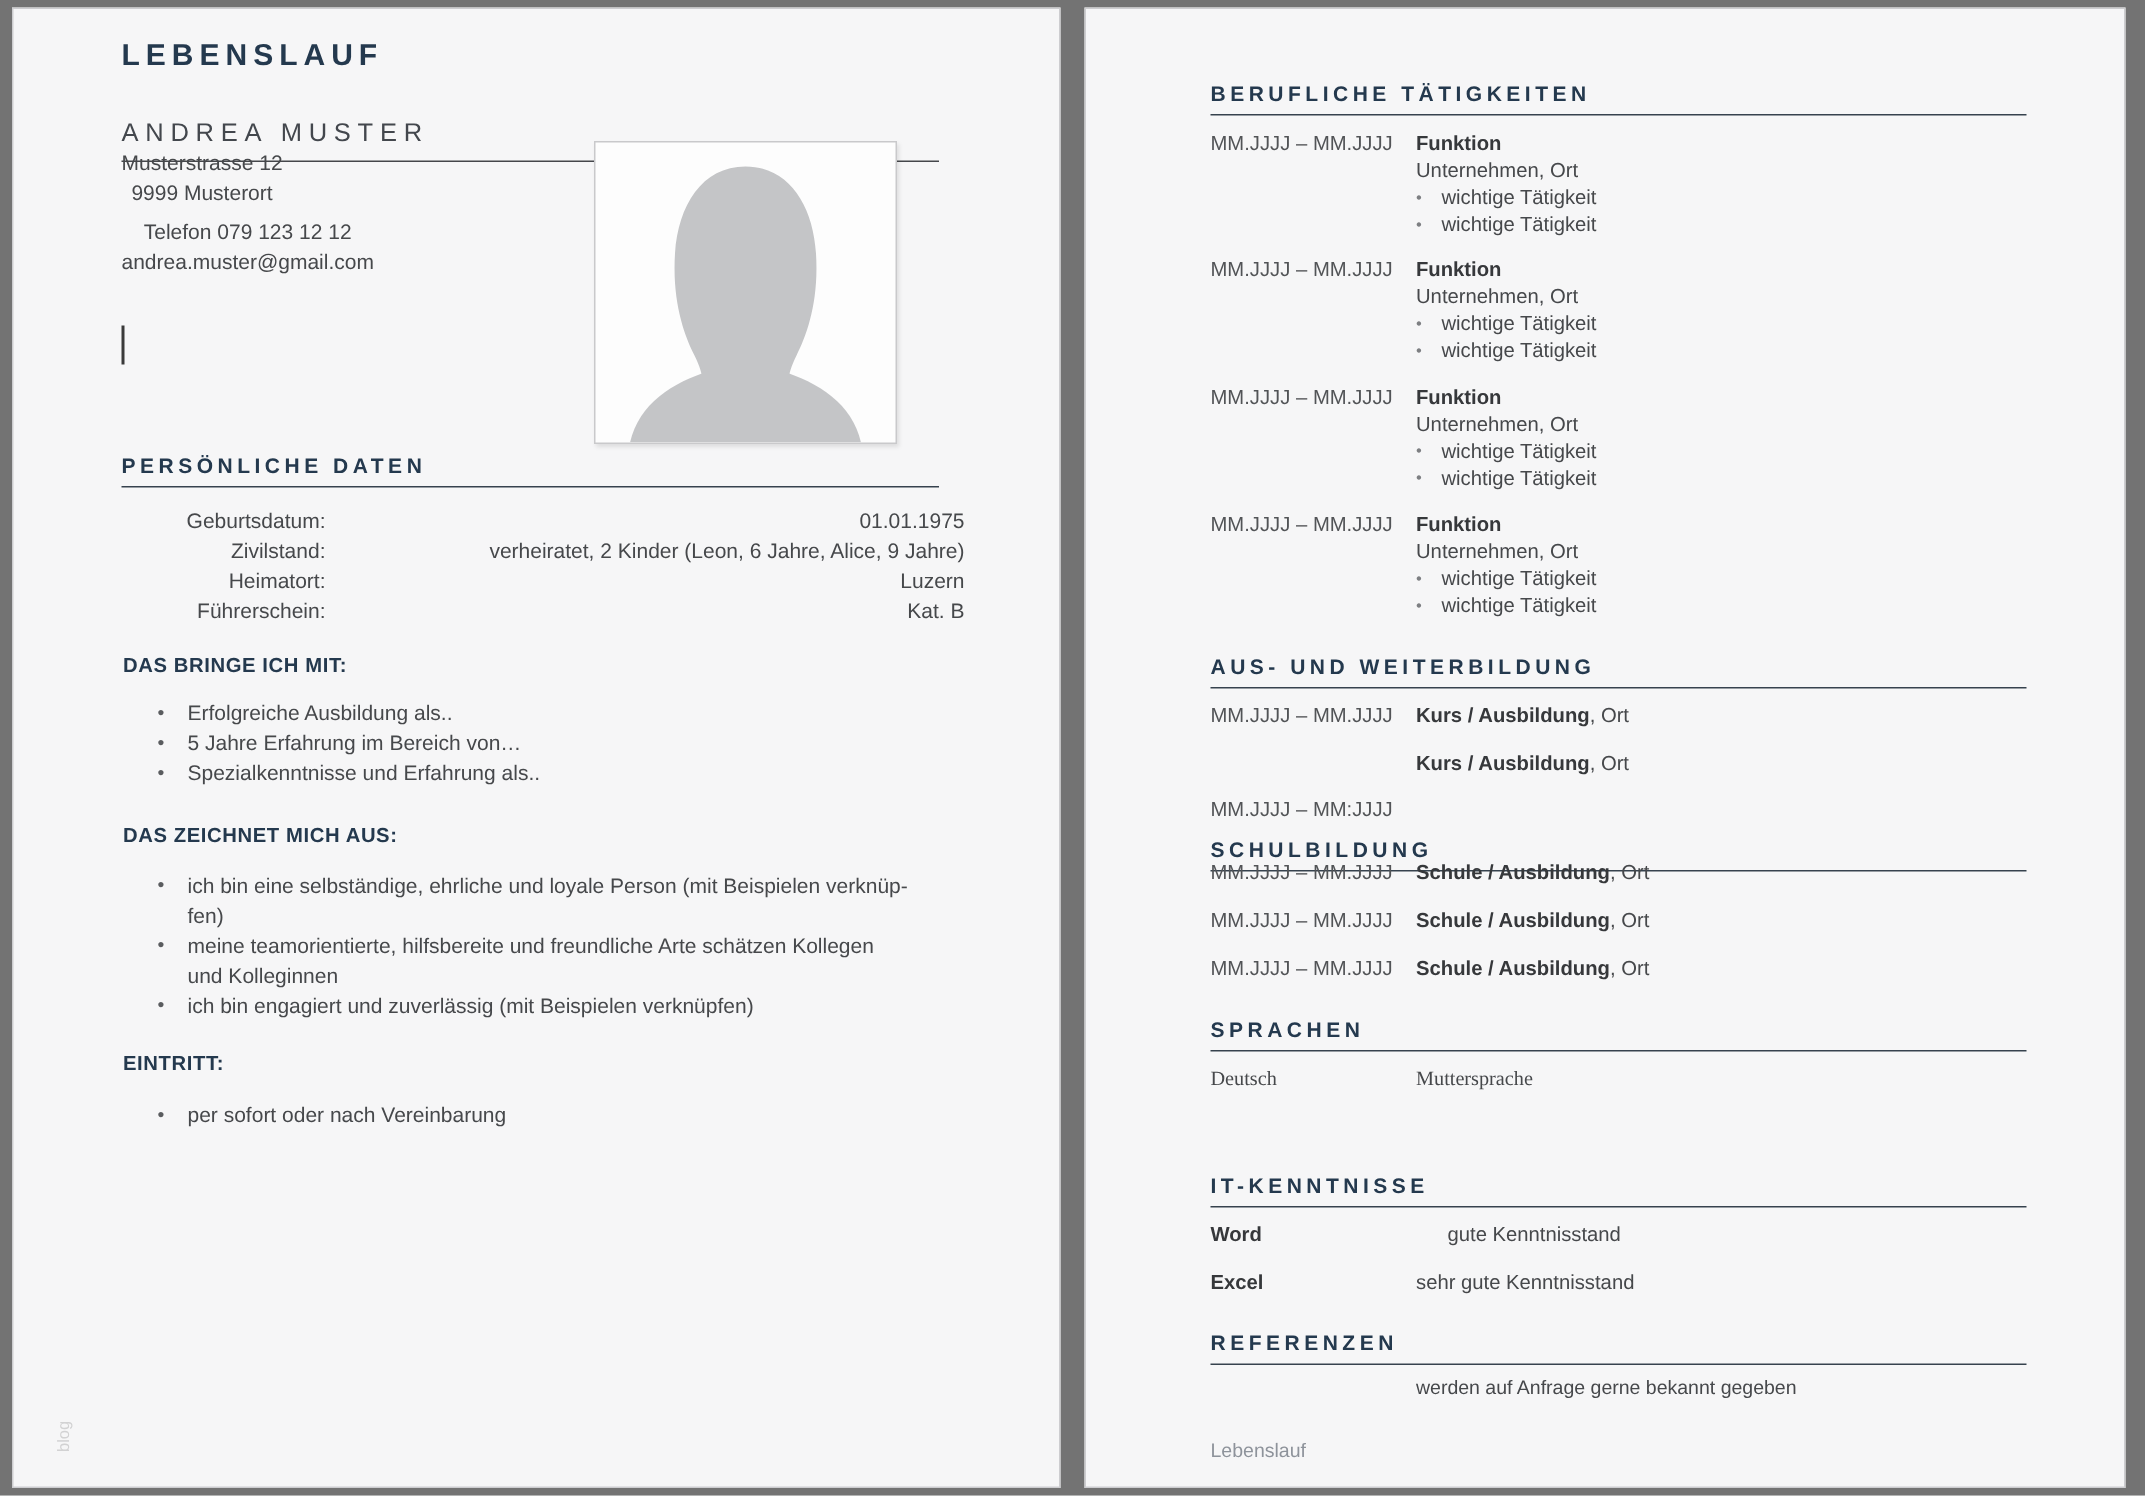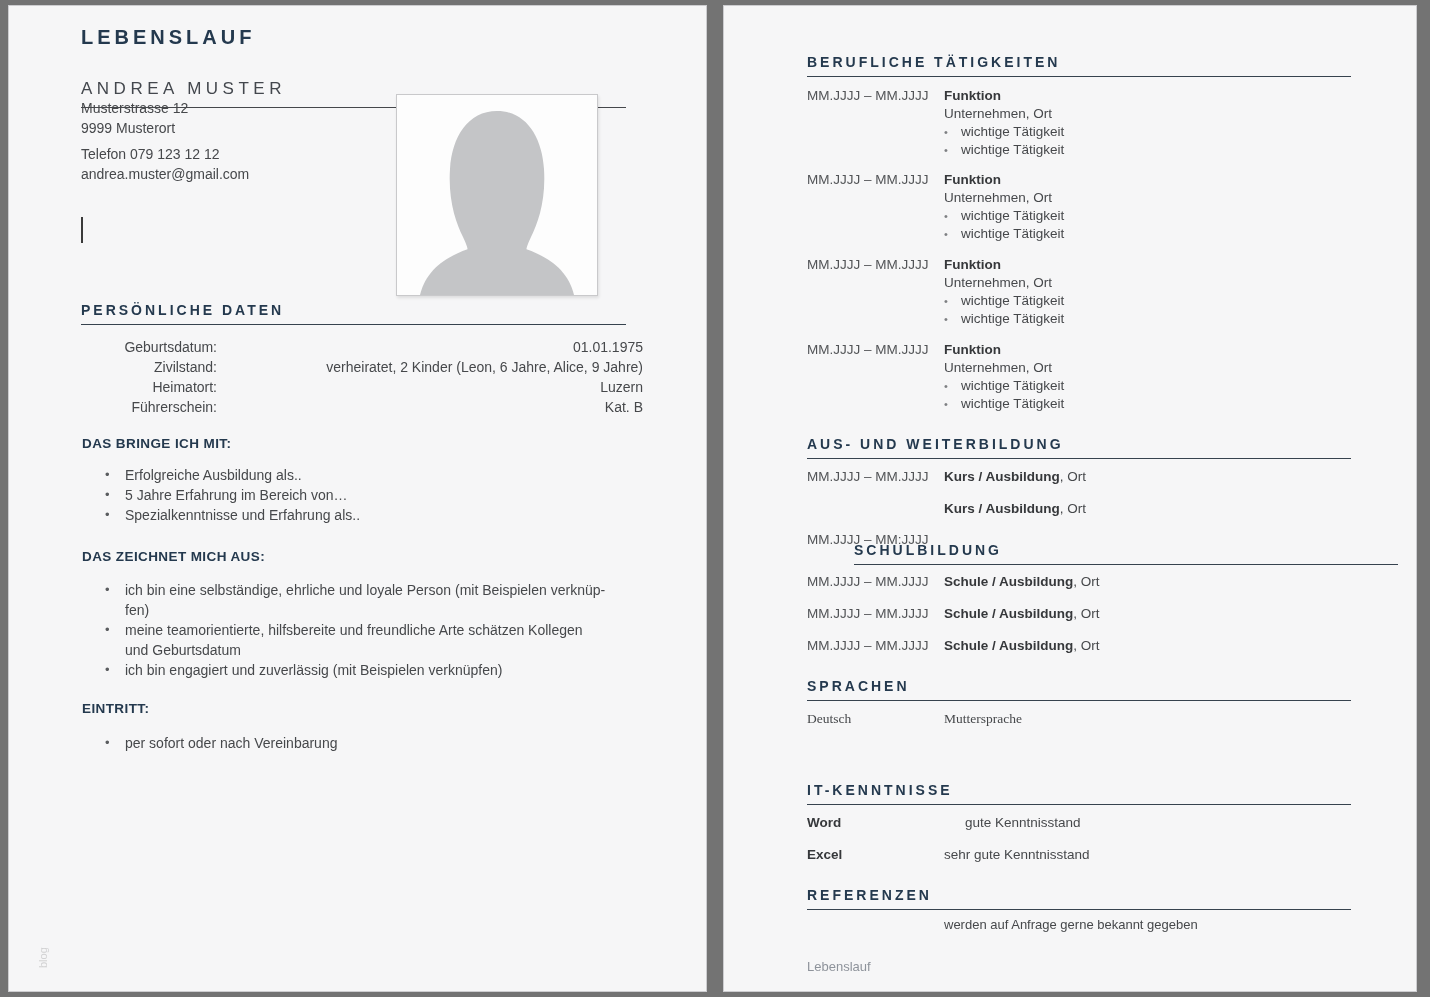--- a/index.html
+++ b/index.html
@@ -20,21 +20,21 @@
   .abs { position:absolute; }
 
   .doc-title {
     font-size:20px; font-weight:bold; letter-spacing:4px;
     color:#24394e;
   }
   .name {
     font-size:17px; letter-spacing:4.5px; color:#43474d;
     padding-bottom:8px; border-bottom:1.5px solid #45474b;
   }
-  .body-line { font-size:14px; line-height:20px; color:#46484b; }
+  .body-line { font-size:14px; line-height:20px; color:#46484b;text-align:center; }
 
   .sec-head {
     font-size:14px; font-weight:bold; letter-spacing:3px;
     color:#24394e; padding-bottom:6px;
     border-bottom:1.5px solid #36424e;
   }
   .subhead {
     font-size:13.5px; font-weight:bold; letter-spacing:0.4px;
     color:#24394e;
   }
@@ -146,21 +146,21 @@
     <div class="abs subhead" style="left:73px; top:543px;">DAS ZEICHNET MICH AUS:</div>
     <div class="abs" style="left:96px; top:574px; width:555px;">
       <div class="bullet-row">
         <span class="dot">•</span>
         <span class="btext">ich bin eine selbständige, ehrliche und loyale Person (mit Beispielen verknüp-
 fen)</span>
       </div>
       <div class="bullet-row">
         <span class="dot">•</span>
         <span class="btext">meine teamorientierte, hilfsbereite und freundliche Arte schätzen Kollegen
-und Geburtsdatum</span>
+und Kolleginnen</span>
       </div>
       <div class="bullet-row">
         <span class="dot">•</span>
         <span class="btext">ich bin engagiert und zuverlässig (mit Beispielen verknüpfen)</span>
       </div>
     </div>
 
     <div class="abs subhead" style="left:73px; top:695px;">EINTRITT:</div>
     <div class="abs" style="left:96px; top:727px; width:545px;">
       <div class="bullet-row">
@@ -243,21 +243,21 @@
     <div class="abs sec-head" style="left:83px; top:430px; width:544px;">AUS- UND WEITERBILDUNG</div>
     <div class="abs r-row" style="left:83px; top:462px; width:560px;">
       <span class="lab" style="color:#525457;">MM.JJJJ – MM.JJJJ</span>
       <span><span class="r-line-bold">Kurs / Ausbildung</span><span>, Ort</span></span>
     </div>
     <div class="abs r-row" style="left:83px; top:494px; width:560px;">
       <span class="lab" style="color:#525457;margin-top:31px;">MM.JJJJ – MM:JJJJ</span>
       <span><span class="r-line-bold">Kurs / Ausbildung</span><span>, Ort</span></span>
     </div>
 
-    <div class="abs sec-head" style="left:83px; top:536px; width:544px;margin-left:47px;">SCHULBILDUNG</div>
+    <div class="abs sec-head" style="left:83px; top:552px; width:544px;">SCHULBILDUNG</div>
     <div class="abs r-row" style="left:83px; top:567px; width:560px;">
       <span class="lab" style="color:#525457;">MM.JJJJ – MM.JJJJ</span>
       <span><span class="r-line-bold">Schule / Ausbildung</span><span>, Ort</span></span>
     </div>
     <div class="abs r-row" style="left:83px; top:599px; width:560px;">
       <span class="lab" style="color:#525457;">MM.JJJJ – MM.JJJJ</span>
       <span><span class="r-line-bold">Schule / Ausbildung</span><span>, Ort</span></span>
     </div>
     <div class="abs r-row" style="left:83px; top:631px; width:560px;">
       <span class="lab" style="color:#525457;">MM.JJJJ – MM.JJJJ</span>

